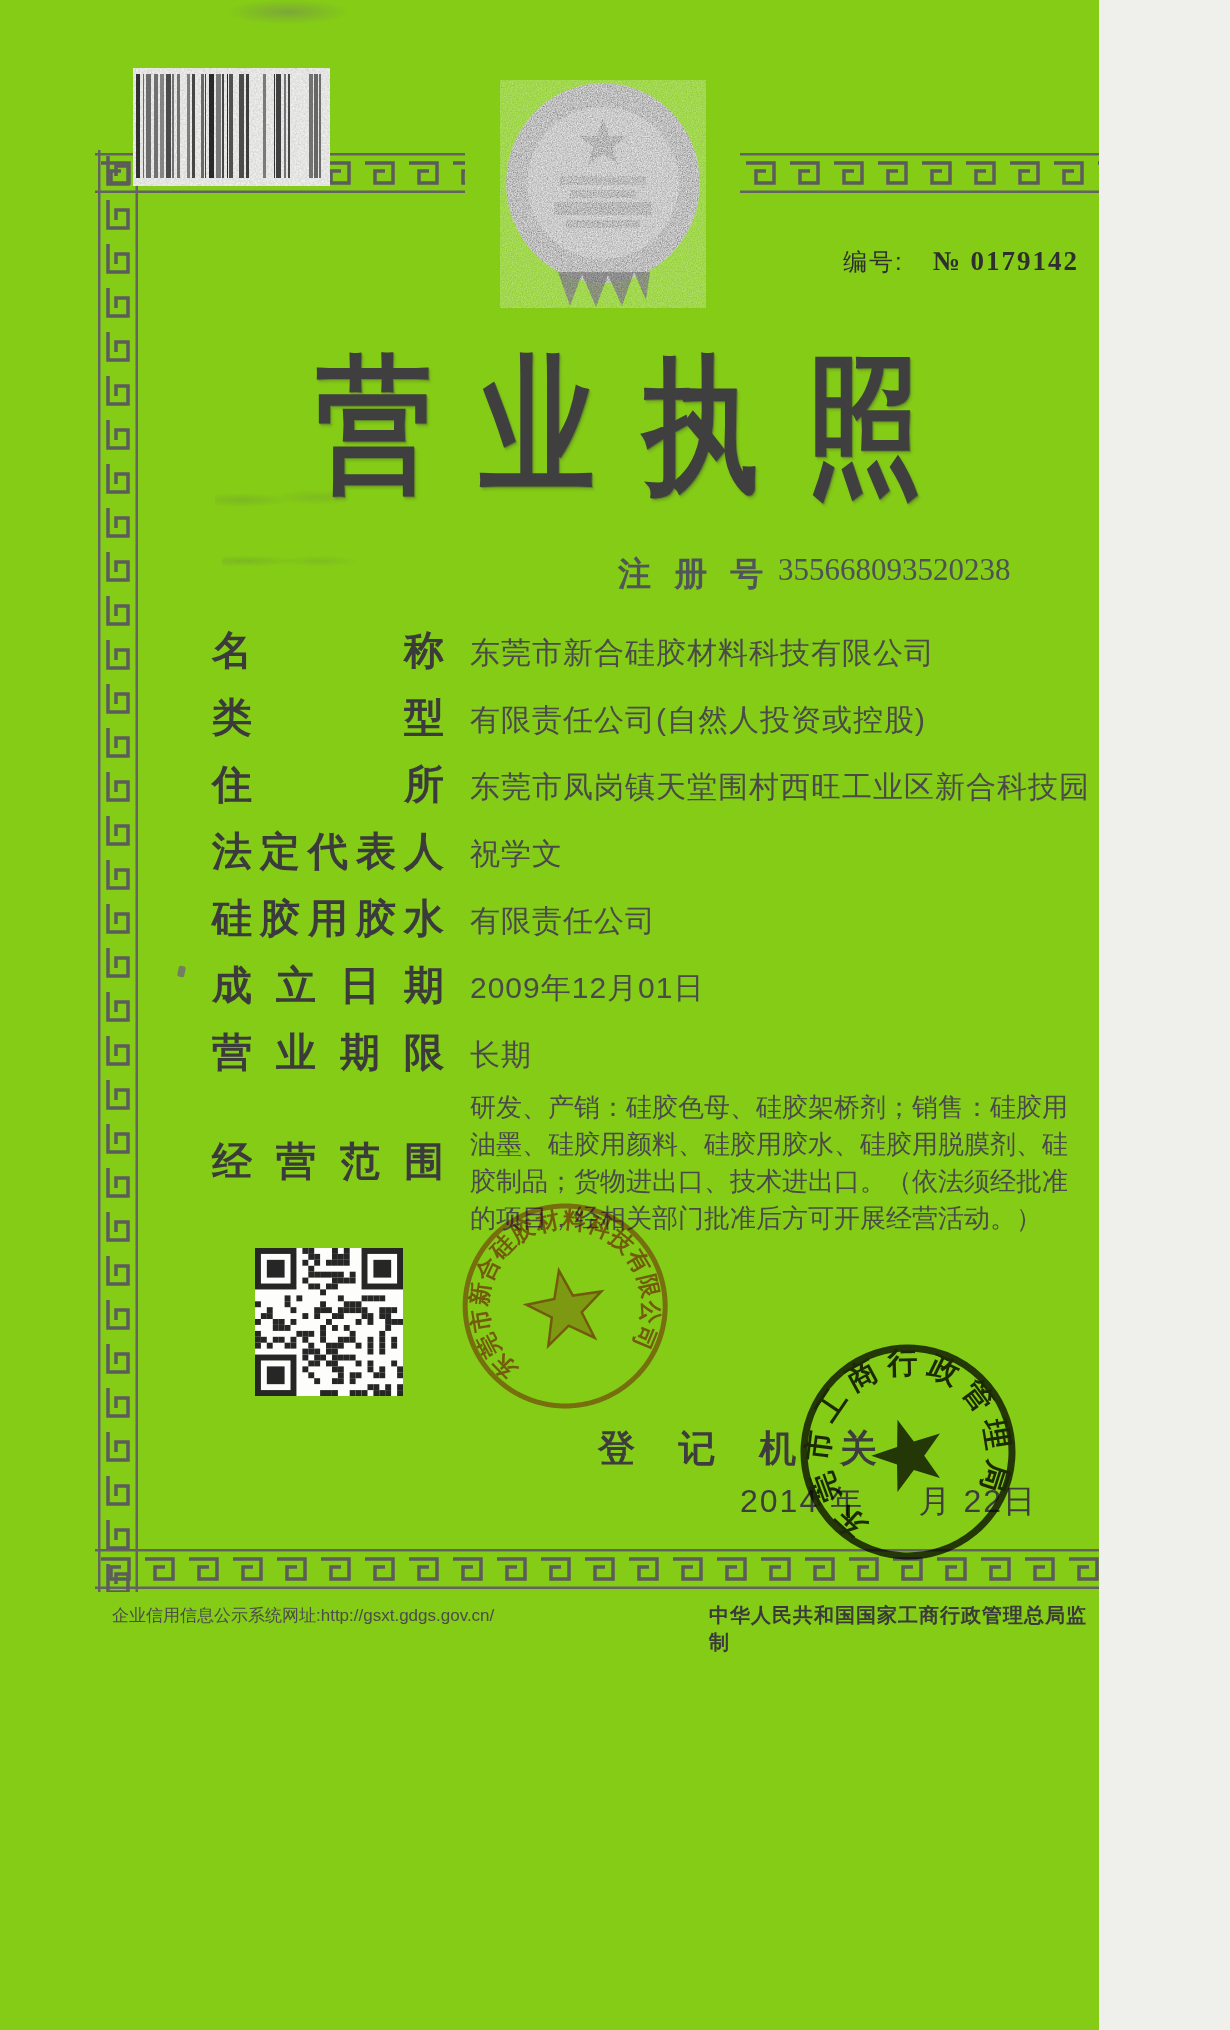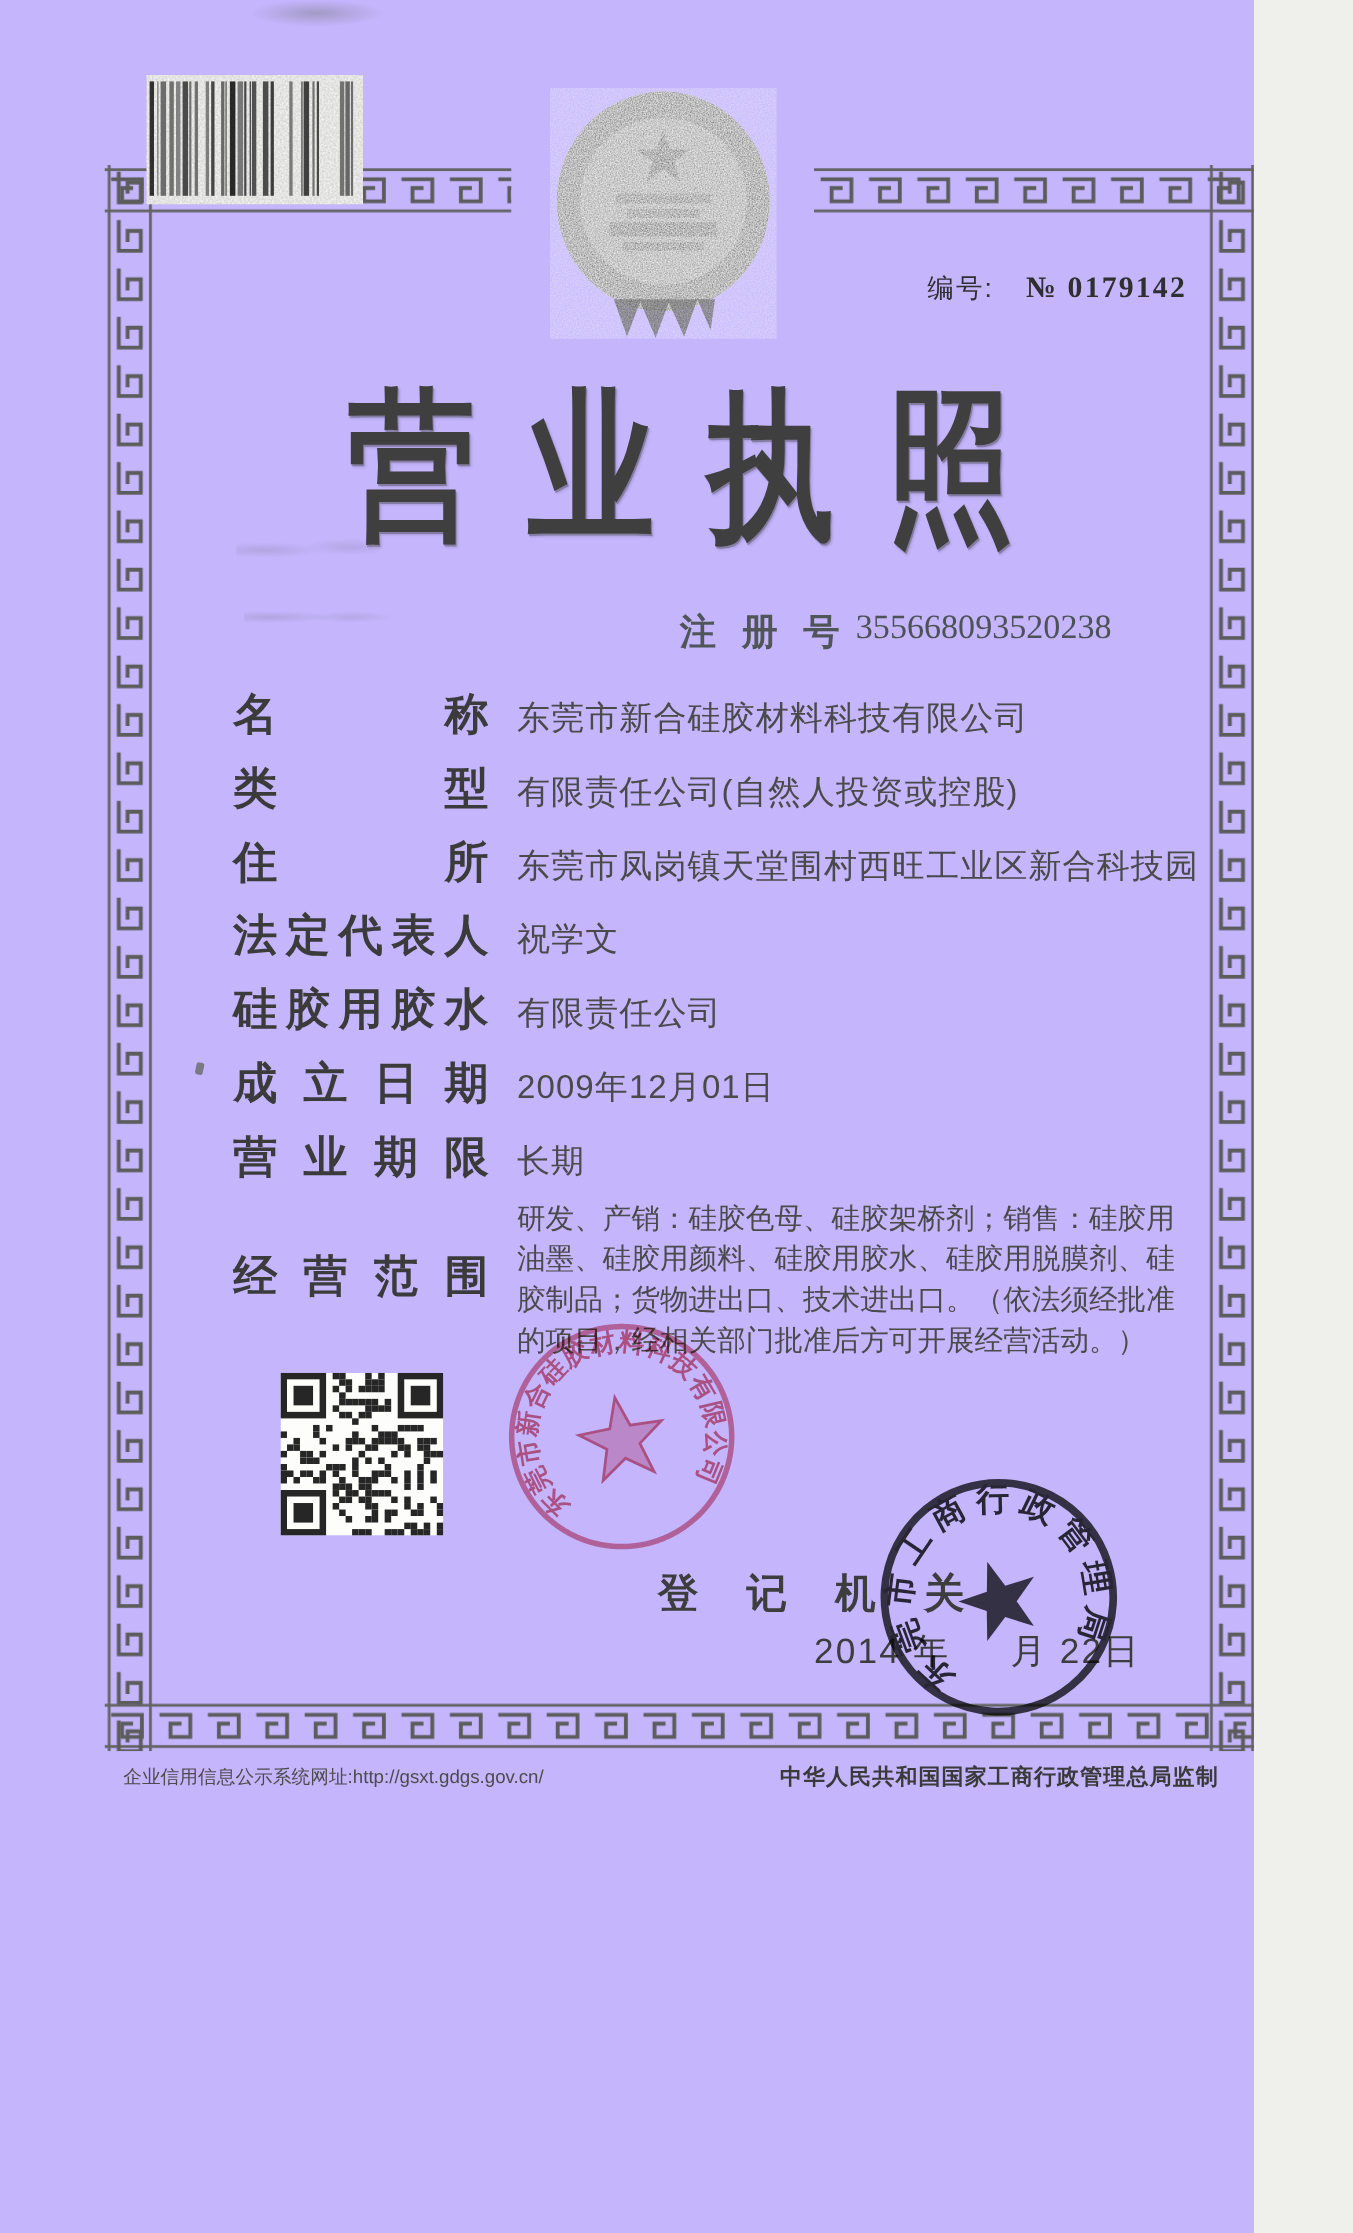--- a/index.html
+++ b/index.html
@@ -1,17 +1,17 @@
 <!DOCTYPE html>
 <html><head>
 <meta charset="utf-8">
 <style>
   html,body{margin:0;padding:0;background:#efefec;}
-  .page{position:relative;width:1099px;height:2030px;background:#c4b5fd;overflow:hidden;
-        font-family:"Liberation Sans","DejaVu Sans",sans-serif;color:#3d3d3d;padding-left:41px;}
+  .page{position:relative;width:1099px;height:2030px;background:#84cc16;overflow:hidden;
+        font-family:"Liberation Sans","DejaVu Sans",sans-serif;color:#3d3d3d;}
   .abs{position:absolute;}
 
   
   .strip{position:absolute;z-index:1;}
 
   
   .barcode{left:133px;top:68px;width:197px;height:118px;z-index:3;}
   .emblem{left:500px;top:80px;width:206px;height:228px;z-index:3;}
   .smudge1{left:228px;top:0;width:120px;height:24px;z-index:2;
            background:radial-gradient(ellipse at center,rgba(110,110,110,.38),rgba(110,110,110,0) 72%);}

